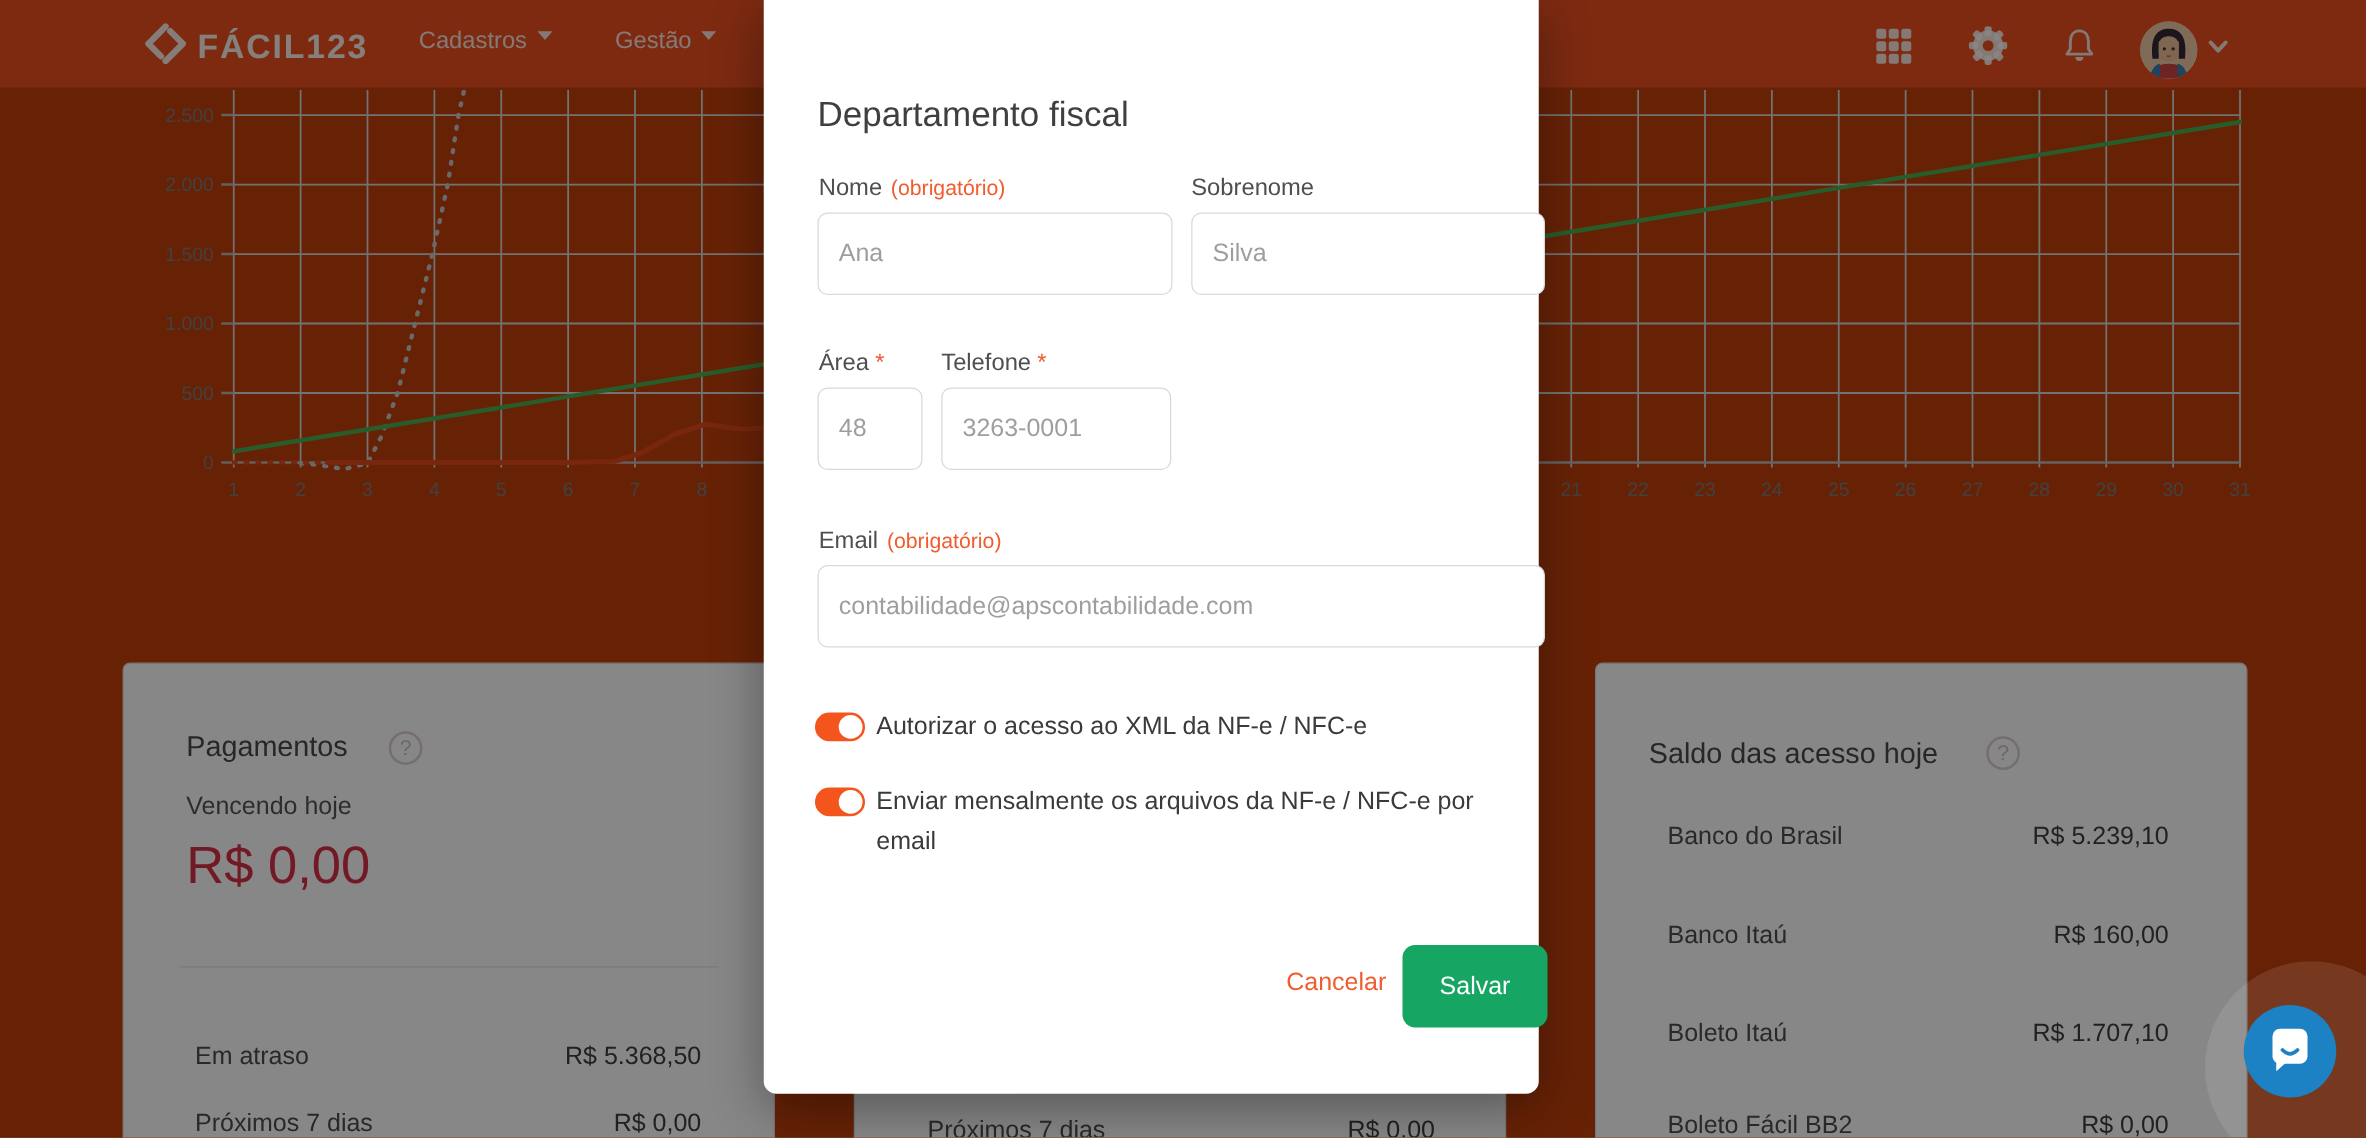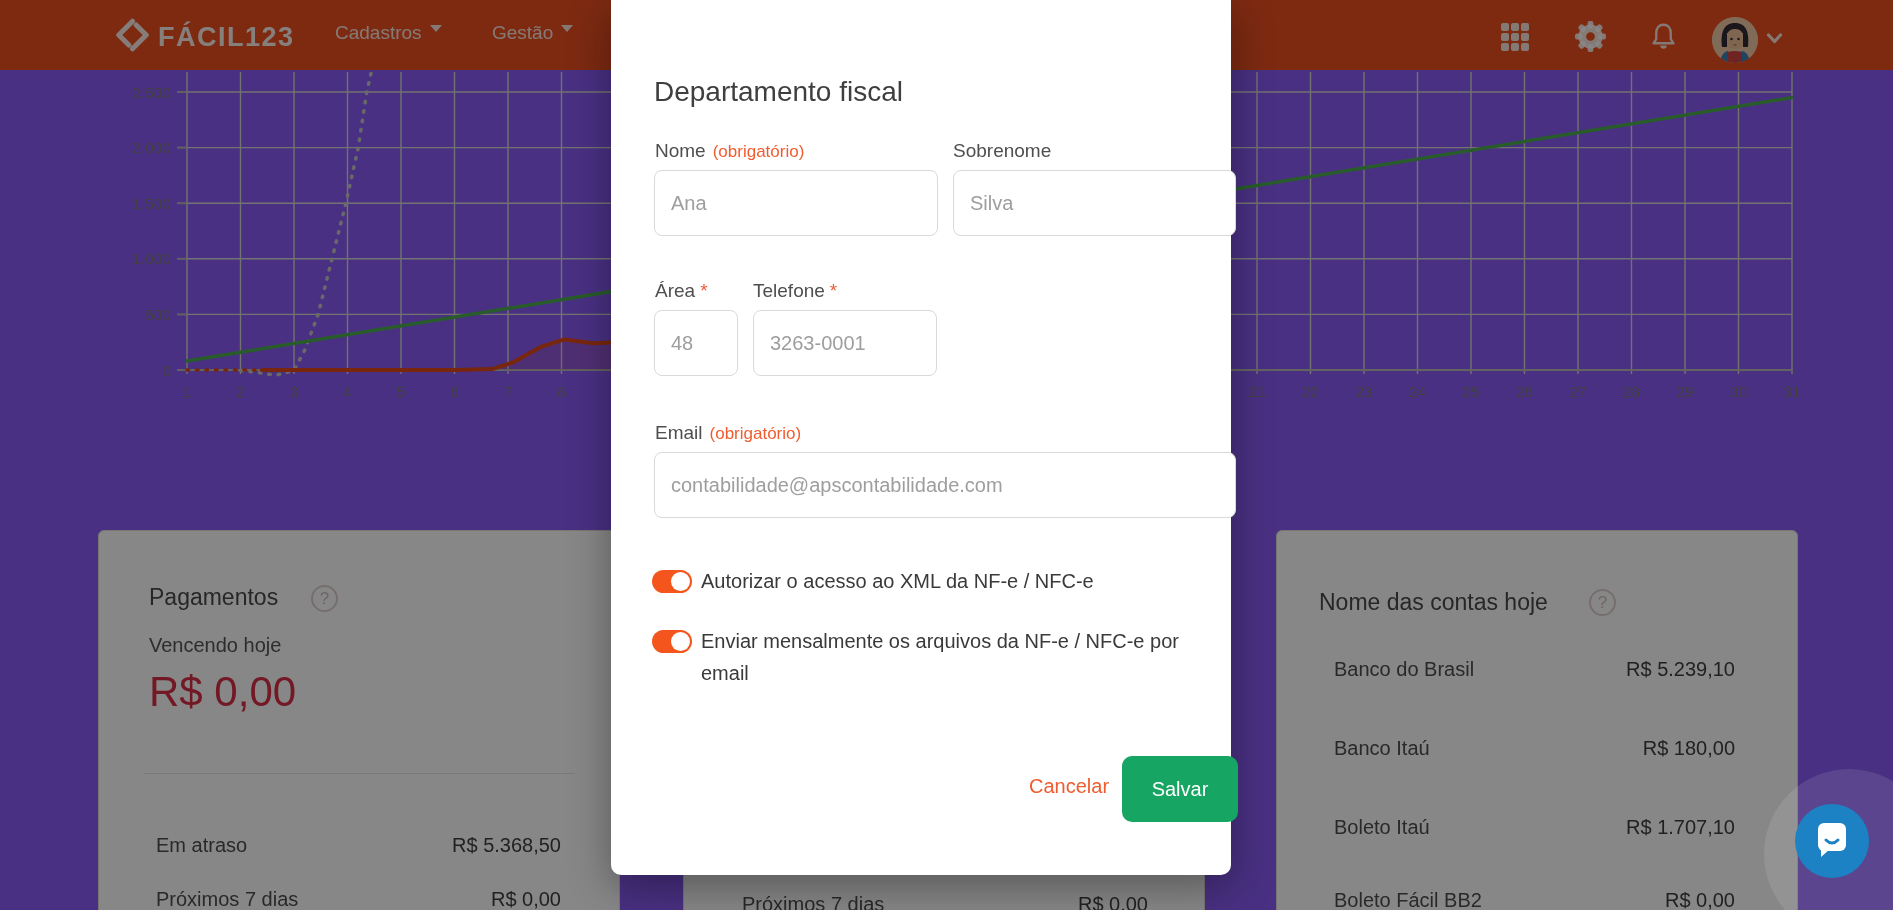--- a/index.html
+++ b/index.html
@@ -1,17 +1,17 @@
 <!DOCTYPE html>
 <html style="--brand_orange: #ec5020; --accent_orange: #f05c2e; --toggle_orange: #f4551c; --green: #17a563; --money_red: #d93048; --chat_blue: #1d82c4;"><head>
 <meta charset="utf-8">
 <style>
   * { margin:0; padding:0; box-sizing:border-box; }
   body { font-family:"Liberation Sans", sans-serif; background:#555; }
-  .screen { position:relative; width:1893px; height:910px; overflow:hidden; background:#8b5cf6; }
+  .screen { position:relative; width:1893px; height:910px; overflow:hidden; background:#c2410c; }
 
   
   .nav { position:absolute; left:0; top:0; width:1893px; height:70px; background:var(--brand_orange); z-index:1; }
   .brand { position:absolute; left:116px; top:17px; display:flex; align-items:center; gap:9px; }
   .brand-text { color:rgba(255,255,255,.92); font-size:27px; font-weight:bold; letter-spacing:1.5px; }
   .nav-item { position:absolute; top:22px; color:rgba(255,255,255,.85); font-size:19px; display:flex; gap:8px; cursor:pointer; }
   .nav-item .tri { width:0; height:0; border-left:6px solid transparent; border-right:6px solid transparent; border-top:7px solid rgba(255,255,255,.85); margin-top:3px; }
   .nav-ico { position:absolute; color:rgba(255,255,255,.85); }
   .avatar { position:absolute; left:1712px; top:17px; width:46px; height:46px; border-radius:50%; overflow:hidden; background:#f2cba6; }
 
@@ -233,26 +233,26 @@
     <div class="crow-label" style="left:57px; top:357px;">Próximos 7 dias</div>
     <div class="crow-value" style="right:58px; top:357px;">R$ 0,00</div>
   </div>
 
   <div class="card" style="left:683px; width:522px;">
     <div class="crow-label" style="left:58px; top:362px;">Próximos 7 dias</div>
     <div class="crow-value" style="right:56px; top:362px;">R$ 0,00</div>
   </div>
 
   <div class="card" style="left:1276px; width:522px;">
-    <div class="card-title" style="left:42px; top:58px;">Nome das contas hoje</div>
+    <div class="card-title" style="left:42px; top:58px;">Saldo das acesso hoje</div>
     <span class="help" style="left:312px; top:58px;">?</span>
     <div class="crow-label" style="left:57px; top:127px;">Banco do Brasil</div>
     <div class="crow-value" style="right:62px; top:127px;">R$ 5.239,10</div>
     <div class="crow-label" style="left:57px; top:206px;">Banco Itaú</div>
-    <div class="crow-value" style="right:62px; top:206px;">R$ 180,00</div>
+    <div class="crow-value" style="right:62px; top:206px;">R$ 160,00</div>
     <div class="crow-label" style="left:57px; top:285px;">Boleto Itaú</div>
     <div class="crow-value" style="right:62px; top:285px;">R$ 1.707,10</div>
     <div class="crow-label" style="left:57px; top:358px;">Boleto Fácil BB2</div>
     <div class="crow-value" style="right:62px; top:358px;">R$ 0,00</div>
   </div>
 
   <div class="overlay"></div>
 
   <div class="modal">
     <div class="m-title">Departamento fiscal</div>

